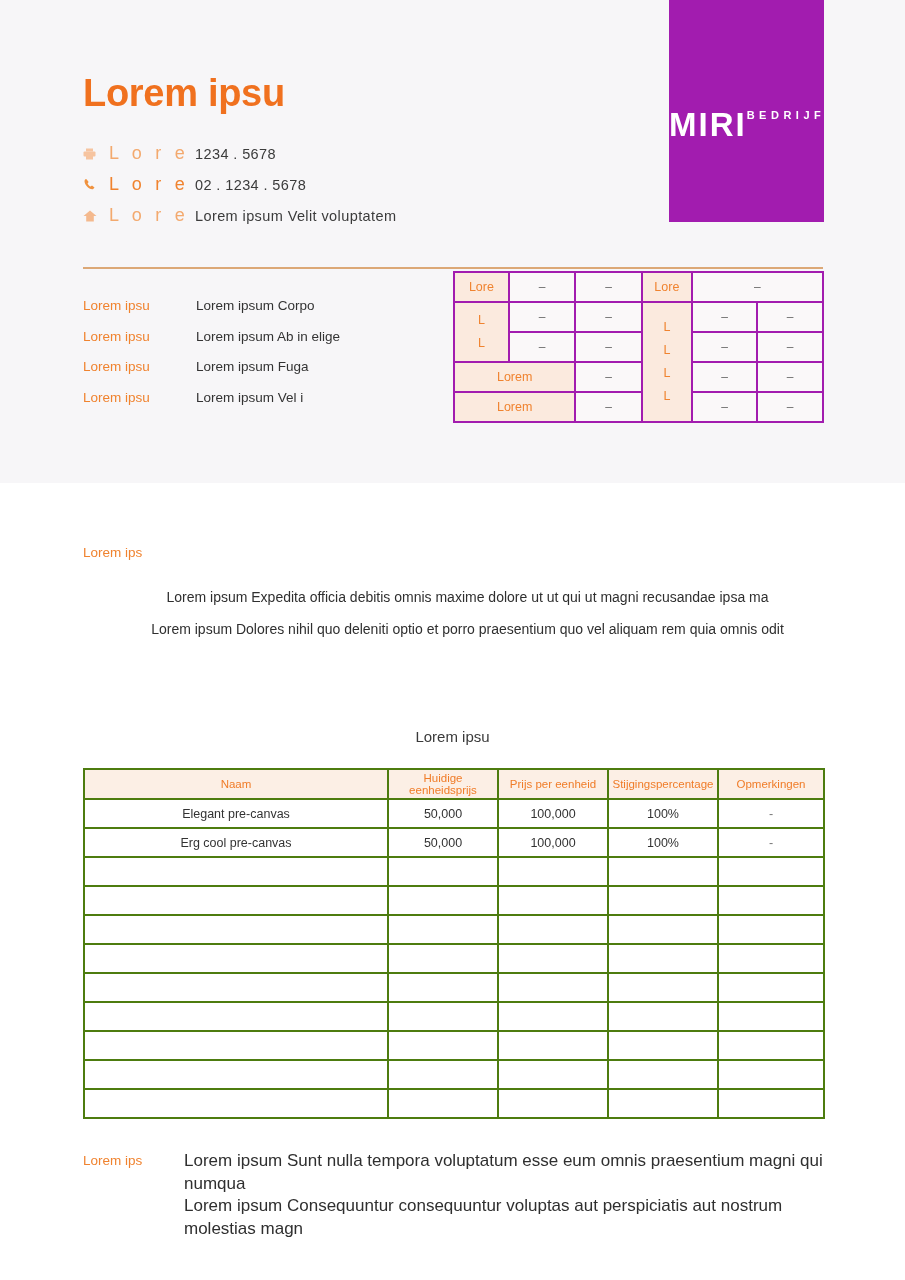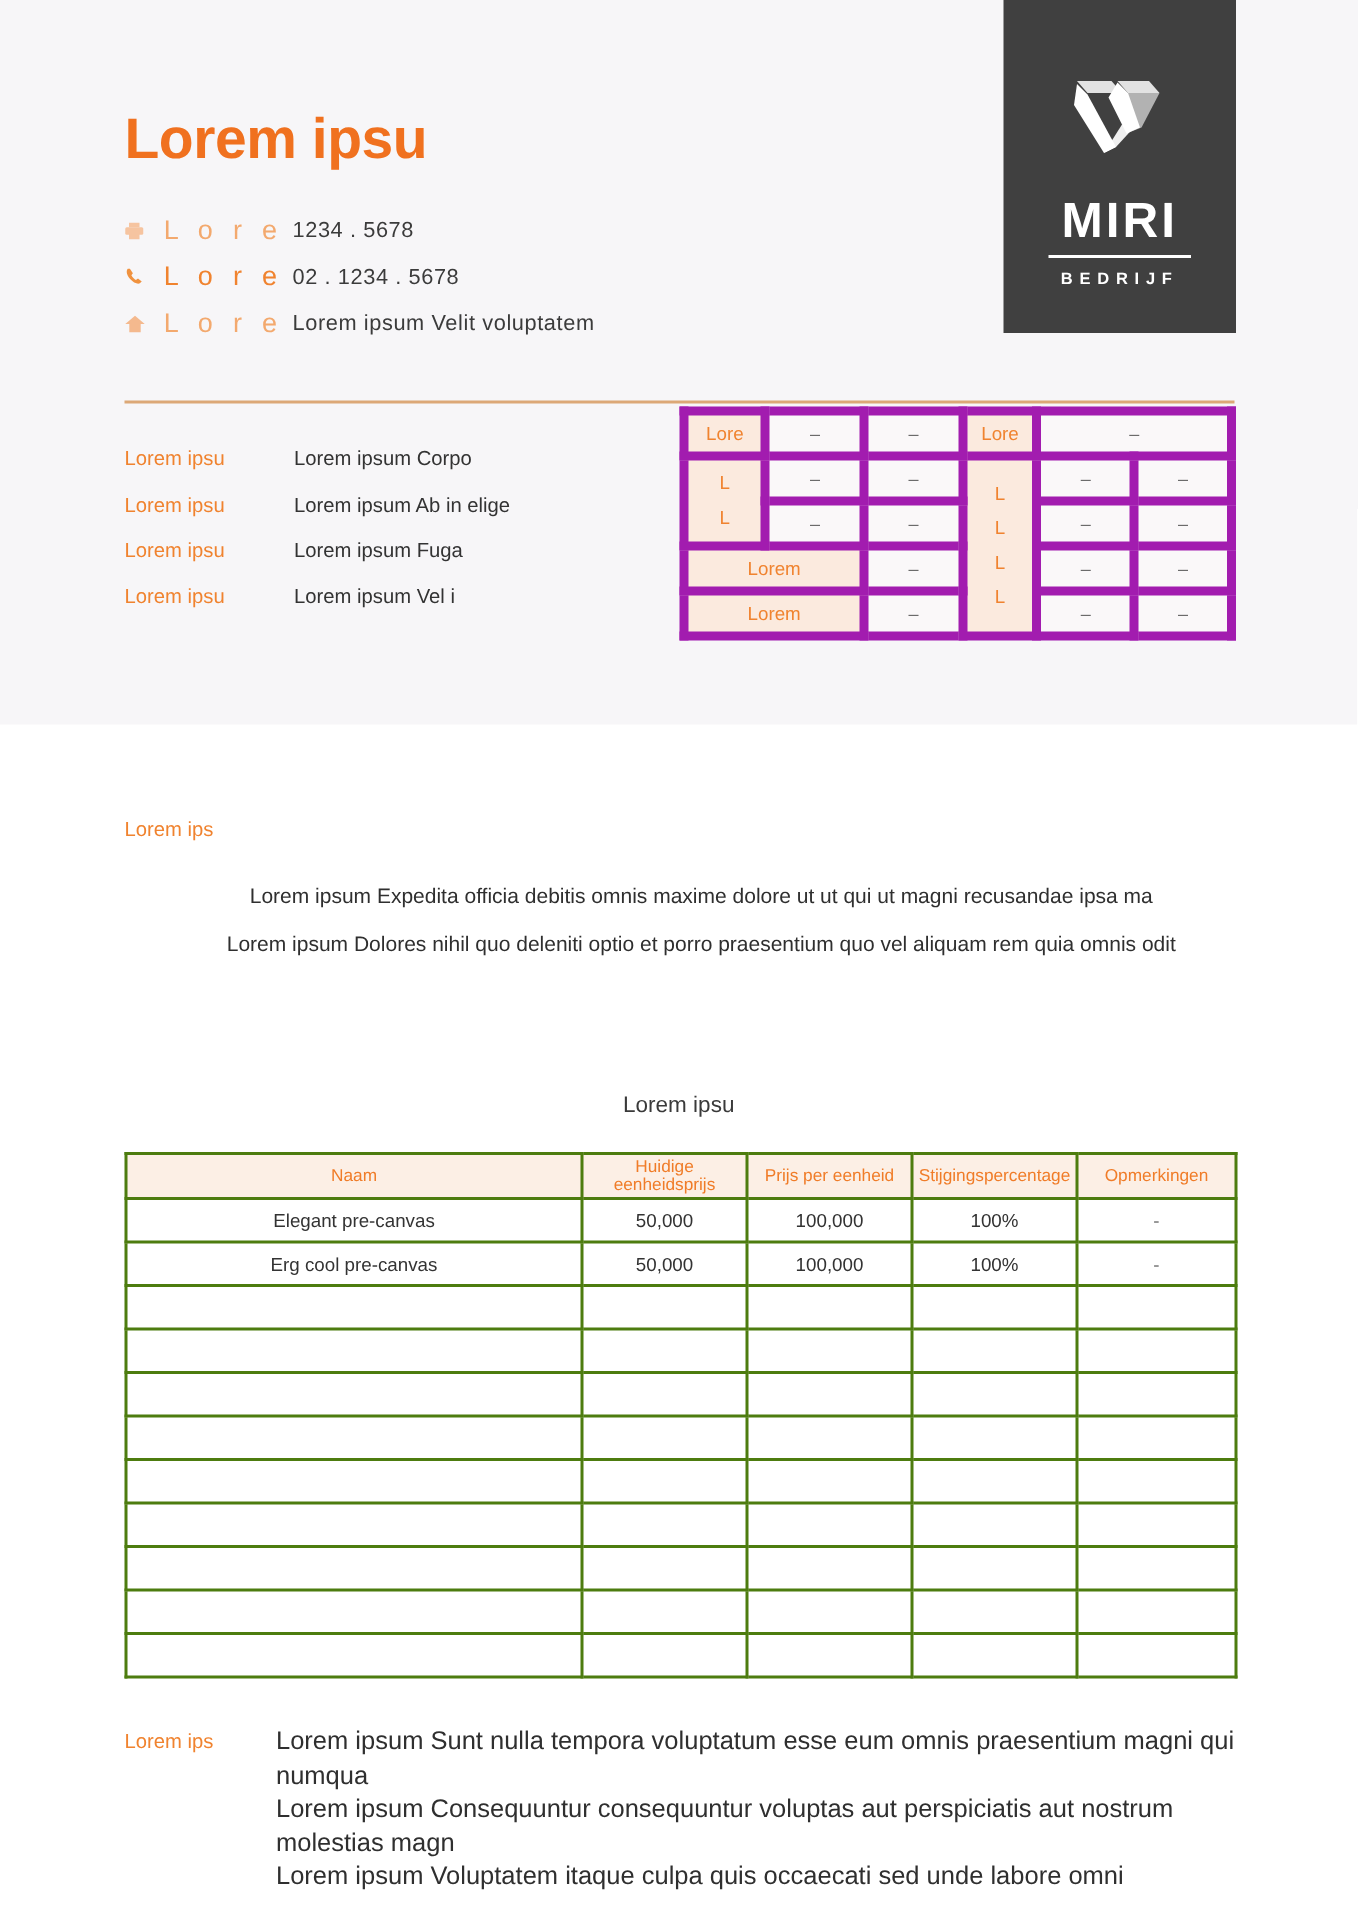--- a/index.html
+++ b/index.html
@@ -27,23 +27,23 @@
     width: 905px;
     height: 483px;
     background: #f7f6f8;
   }
 
   
   .logo-panel {
     position: absolute;
     left: 669px; top: 0;
     width: 155px; height: 222px;
-    background: #404040;
+    background: #a21caf;
     display: flex;
-    flex-direction: column;
+    flex-direction: row;
     align-items: center;
   }
   .logo-mark {
     margin-top: 50px;
     width: 66px; height: 54px;
   }
   .logo-name {
     margin-top: 26px;
     color: #ffffff;
     font-size: 33px;
@@ -138,21 +138,21 @@
 
   
   .info-grid {
     position: absolute;
     left: 453px; top: 271px;
     width: 371px;
     border-collapse: collapse;
     font-size: 12.5px;
   }
   .info-grid td {
-    border: 6px solid #a21caf;
+    border: 2px solid #a21caf;
     height: 30px;
     text-align: center;
     vertical-align: middle;
     color: #f0832f;
     background: #faf8f9;
   }
   .info-grid td.lbl {
     background: #fbeade;
     color: #f0832f;
   }
@@ -491,17 +491,16 @@
           <td></td>
         </tr>
     </tbody>
   </table>
 
   <div class="footer-sec">
     <div class="footer-key">Lorem ips</div>
     <div class="footer-lines">
       <div class="footer-line">Lorem ipsum Sunt nulla tempora voluptatum esse eum omnis praesentium magni qui numqua</div>
       <div class="footer-line">Lorem ipsum Consequuntur consequuntur voluptas aut perspiciatis aut nostrum molestias magn</div>
-      <div class="footer-line">Lorem ipsum Voluptatem itaque culpa quis occaecati sed unde labore omni</div>
     </div>
   </div>
 
 </div>
 
 </body></html>

